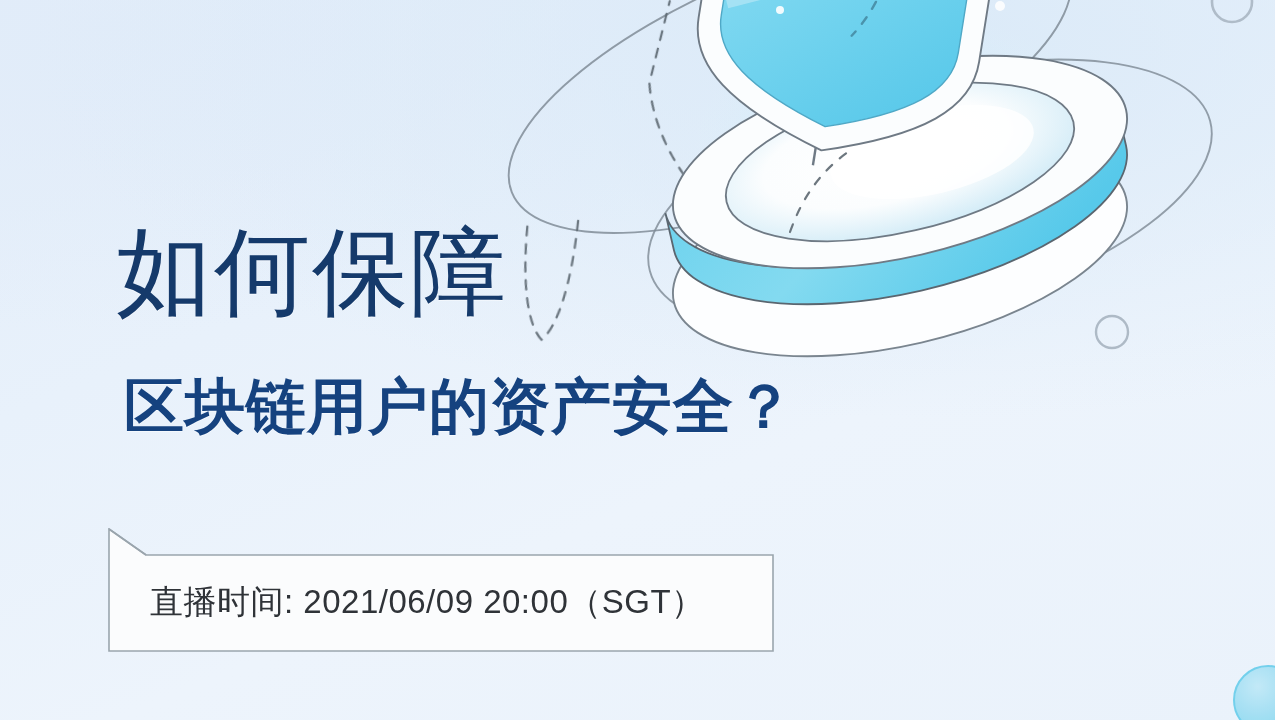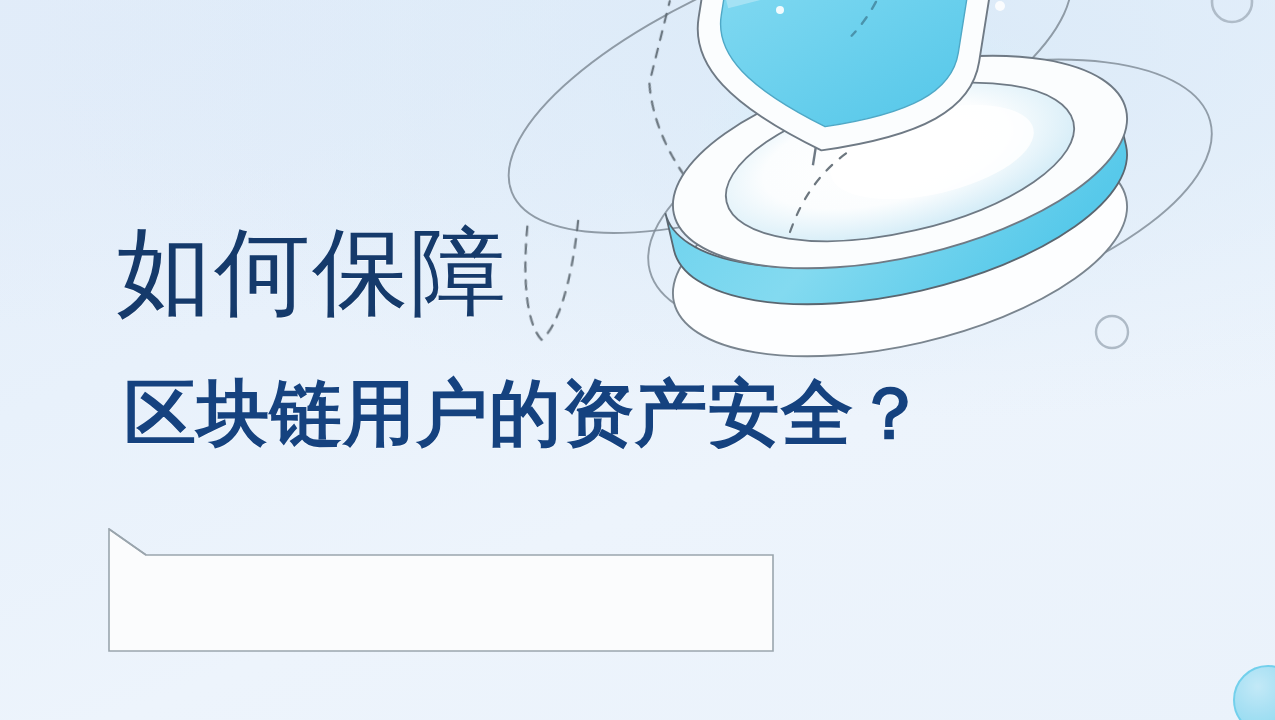--- a/index.html
+++ b/index.html
@@ -50,21 +50,21 @@
     letter-spacing:2px;
     font-weight:400;
     color:#153a6b;
     white-space:nowrap;
     text-shadow:0 1px 0 rgba(255,255,255,.55);
   }
 
   .title-line-2 {
     margin-top:54px;
     margin-left:8px;
-    font-size:72px;
+    font-size:60px;
     line-height:1.04;
     letter-spacing:1px;
     font-weight:700;
     color:#15427f;
     white-space:nowrap;
     text-shadow:0 1px 0 rgba(255,255,255,.5);
   }
 
   
   #schedule-panel {
@@ -217,15 +217,16 @@
     <svg class="panel-shape" viewBox="0 0 666 124" width="666" height="124" preserveAspectRatio="none" xmlns="http://www.w3.org/2000/svg">
       <path d="M 1 1
                L 1 123
                L 665 123
                L 665 27
                L 38 27
                Z" fill="#fbfcfd" stroke="#9aa5ad" stroke-width="1.6" stroke-linejoin="miter"></path>
       <path d="M 1 1 L 38 27" fill="none" stroke="#9aa5ad" stroke-width="1.6"></path>
     </svg>
 
+    <div id="schedule-text">直播时间: 2021/06/09 20:00（SGT）</div>
   </div>
 
 </div>
 
 </body></html>

